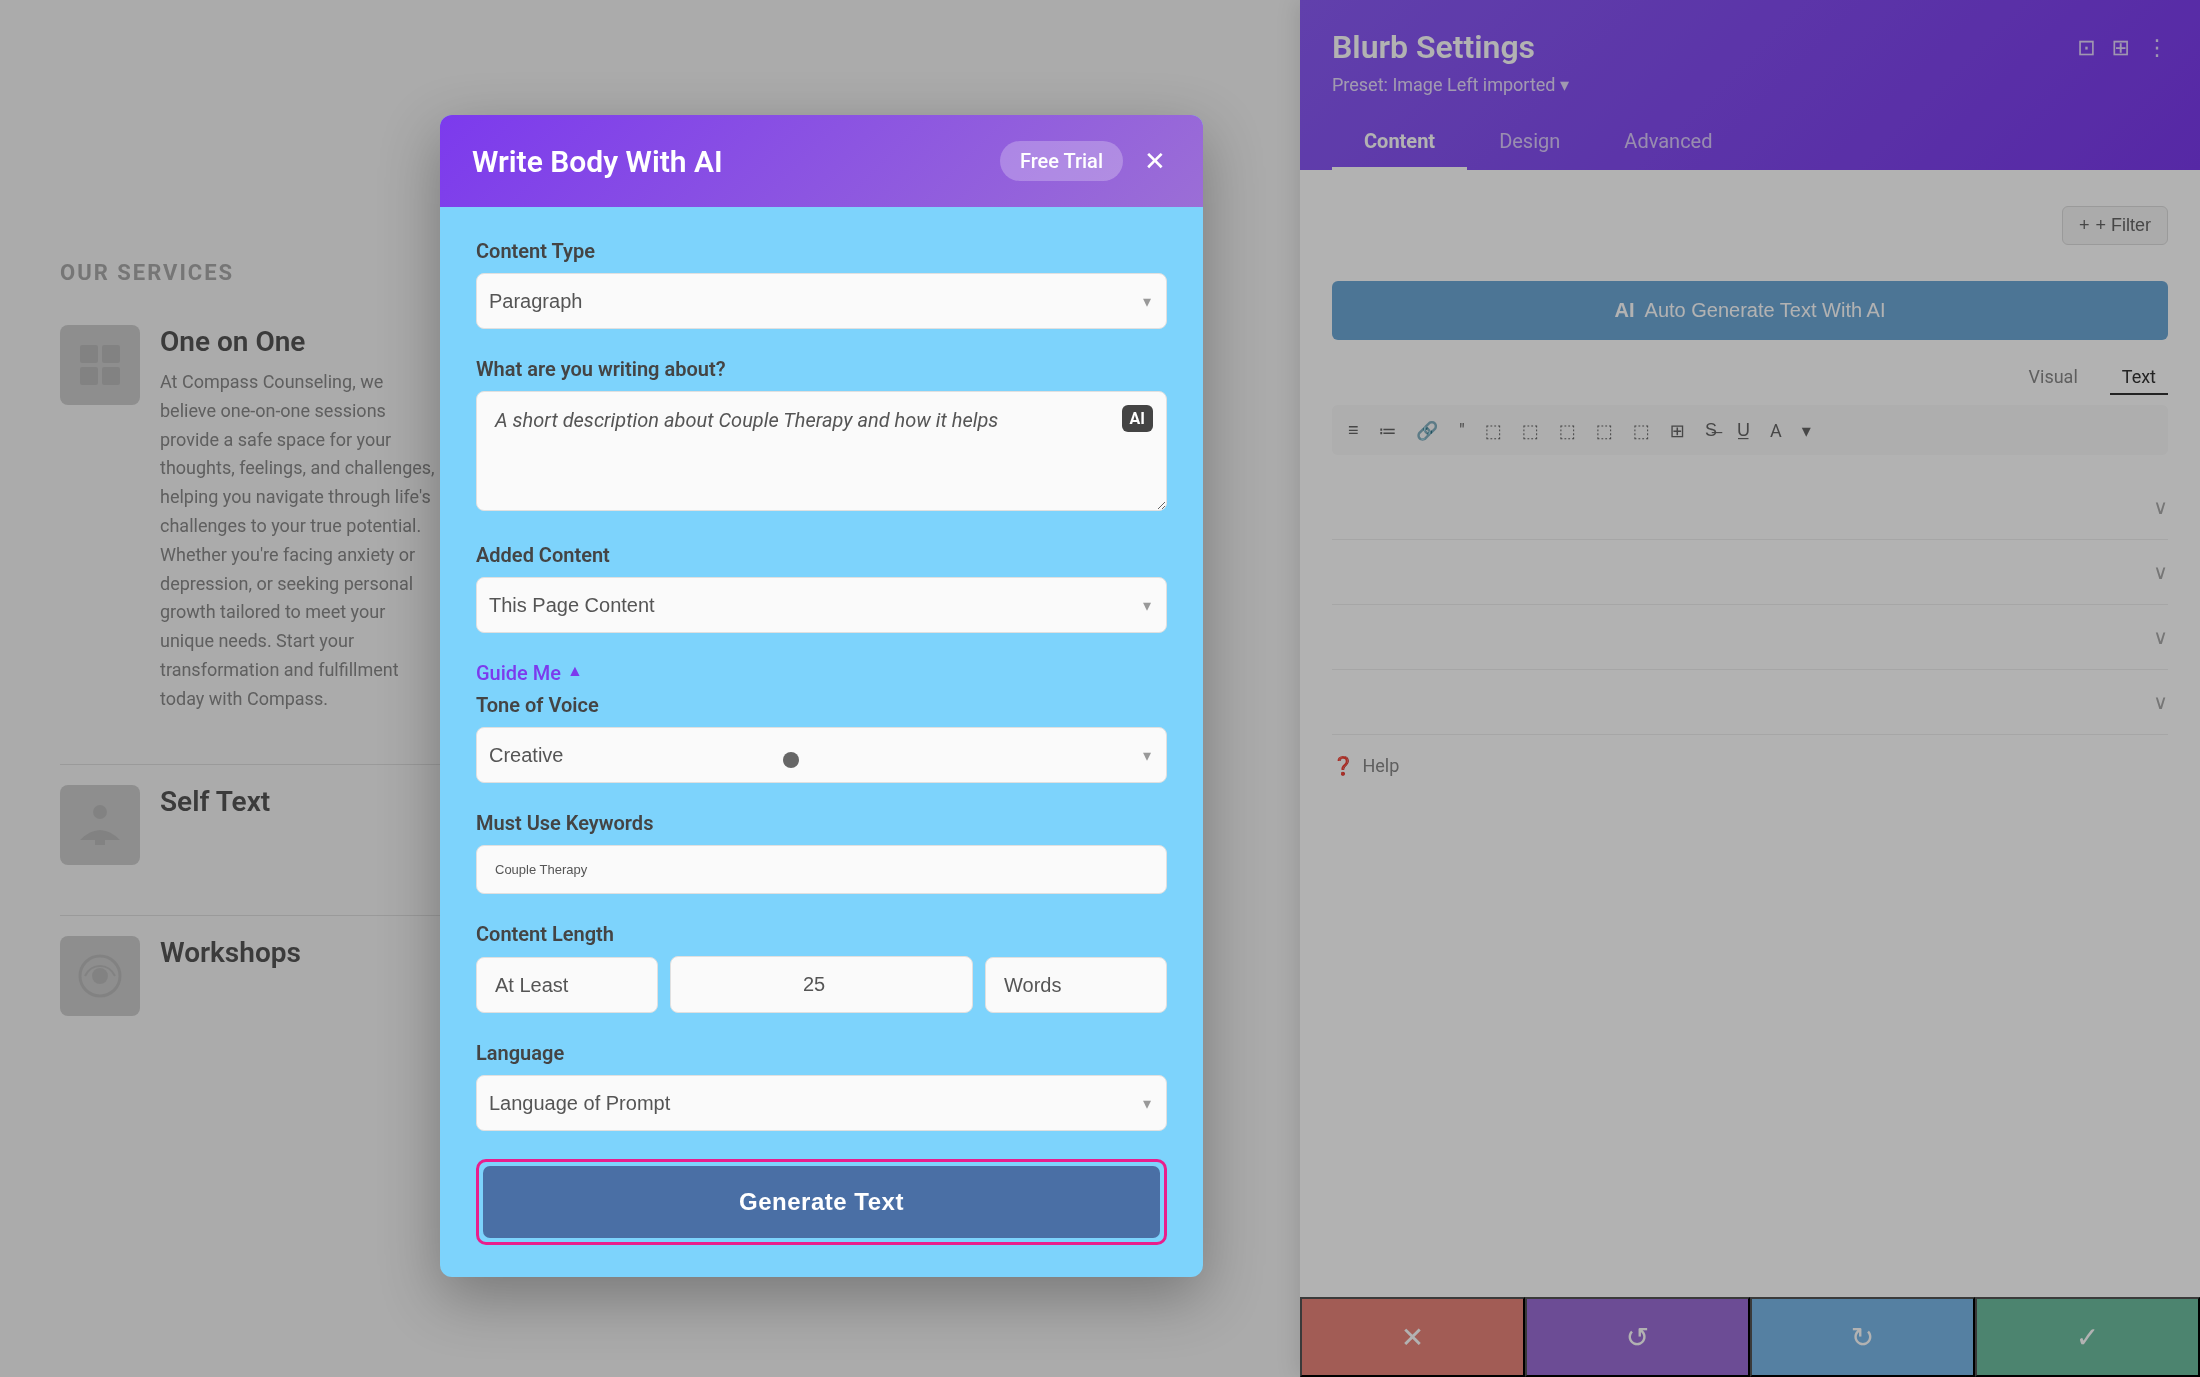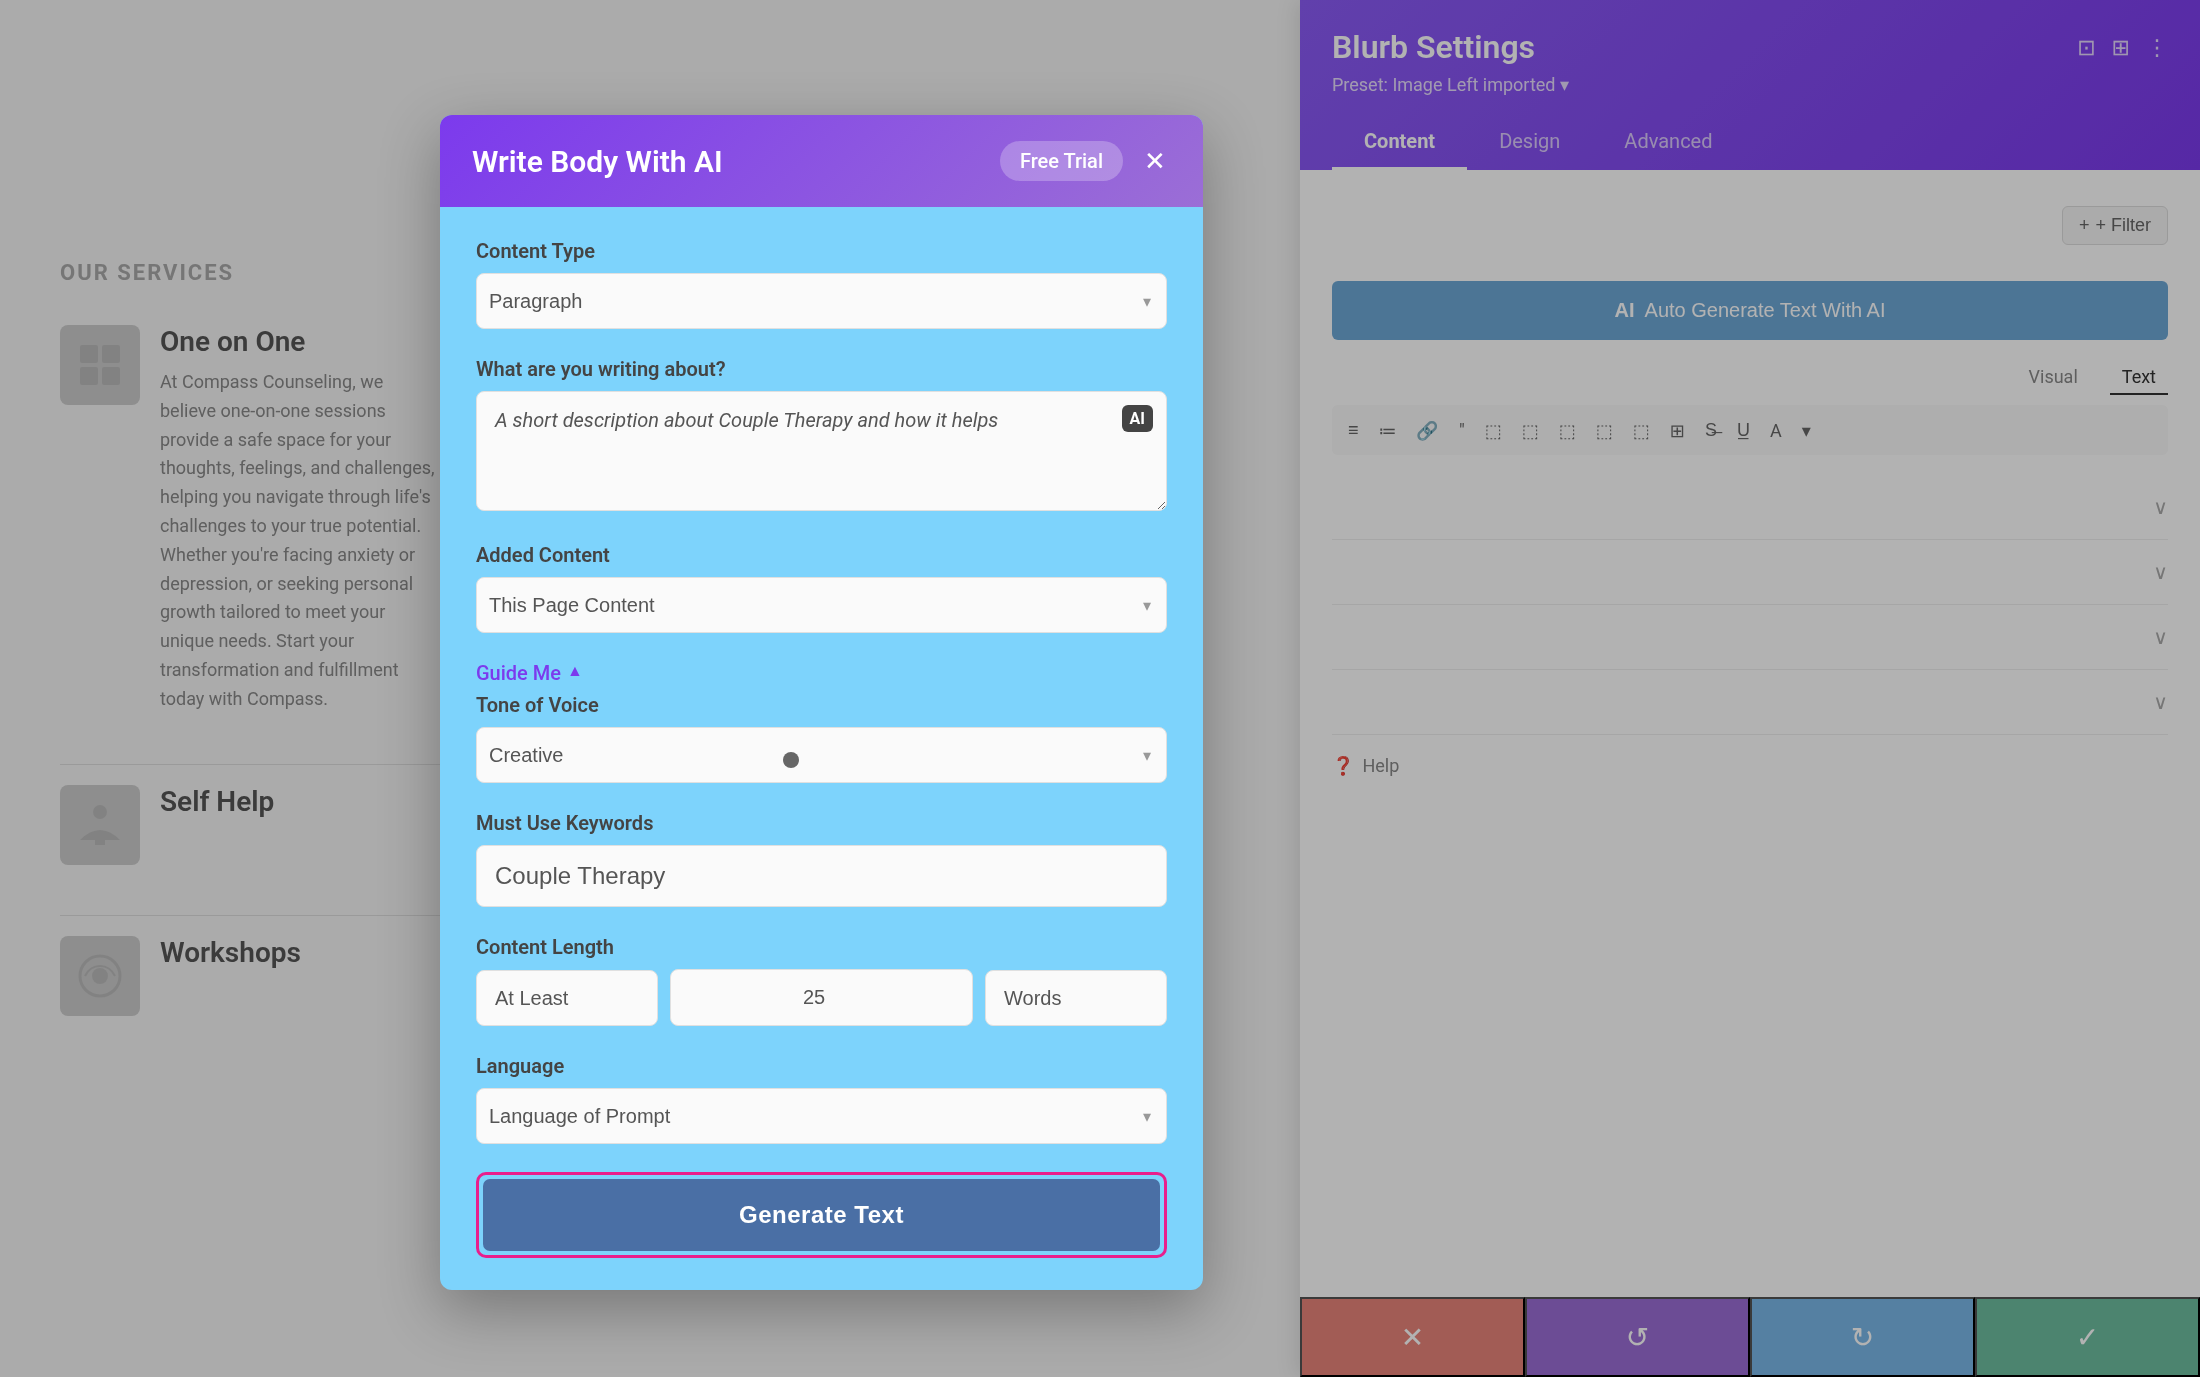--- a/index.html
+++ b/index.html
@@ -445,21 +445,21 @@
       cursor: pointer;
       letter-spacing: 0.5px;
     }
 
     .keywords-input {
       width: 100%;
       padding: 16px 18px;
       border: 1px solid #e0e0e0;
       border-radius: 8px;
       background: #fafafa;
-      font-size: 24px;
+      font-size: 13px;
       color: #555;
       outline: none;
     }
 
     
     .cursor-dot {
       position: absolute;
       width: 16px;
       height: 16px;
       background: #666;
@@ -495,21 +495,21 @@
 
   <div class="service-item">
     <div class="service-icon">
       <svg width="50" height="50" viewBox="0 0 50 50" fill="#bbb">
         <rect x="18" y="5" width="14" height="14" rx="7"></rect>
         <path d="M5 40 Q25 20 45 40" fill="#bbb"></path>
         <rect x="20" y="35" width="10" height="10"></rect>
       </svg>
     </div>
     <div class="service-content">
-      <h3>Self Help</h3>
+      <h3>Self Text</h3>
     </div>
   </div>
 
   <hr class="service-divider">
 
   <div class="service-item">
     <div class="service-icon">
       <svg width="50" height="50" viewBox="0 0 50 50" fill="#bbb">
         <circle cx="25" cy="25" r="20" stroke="#bbb" stroke-width="3" fill="none"></circle>
         <circle cx="25" cy="25" r="8" fill="#bbb"></circle>

